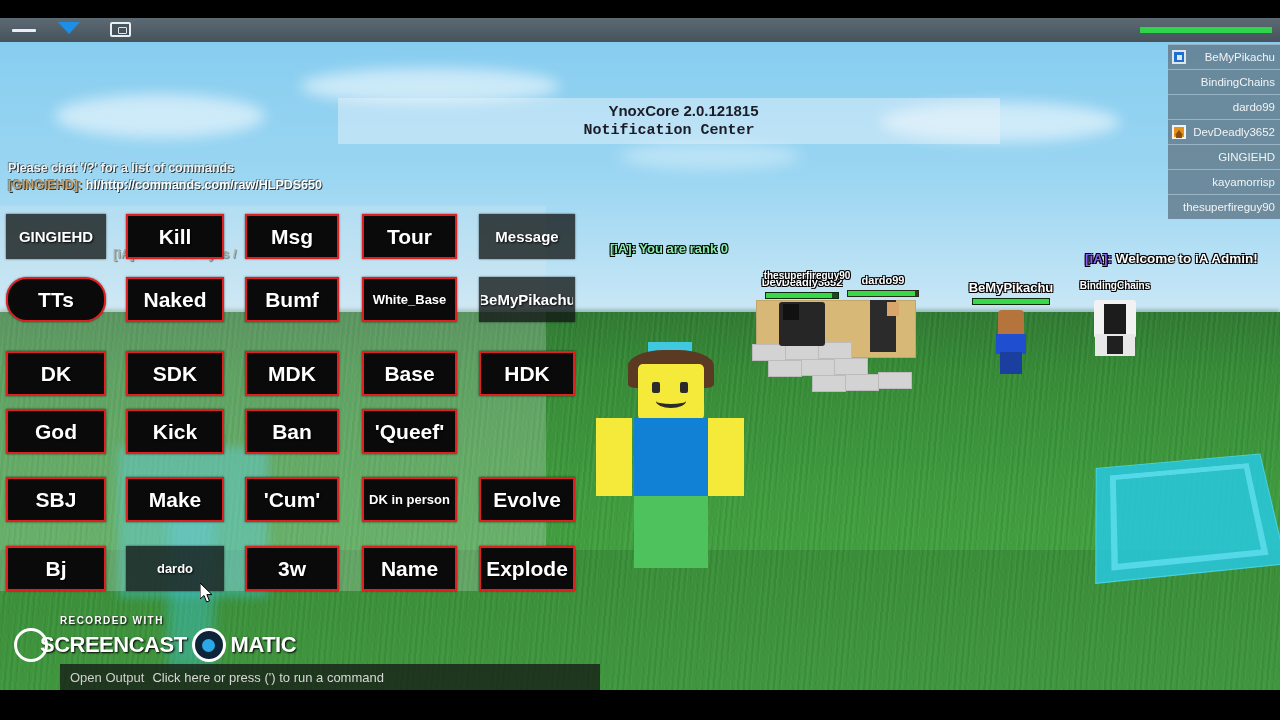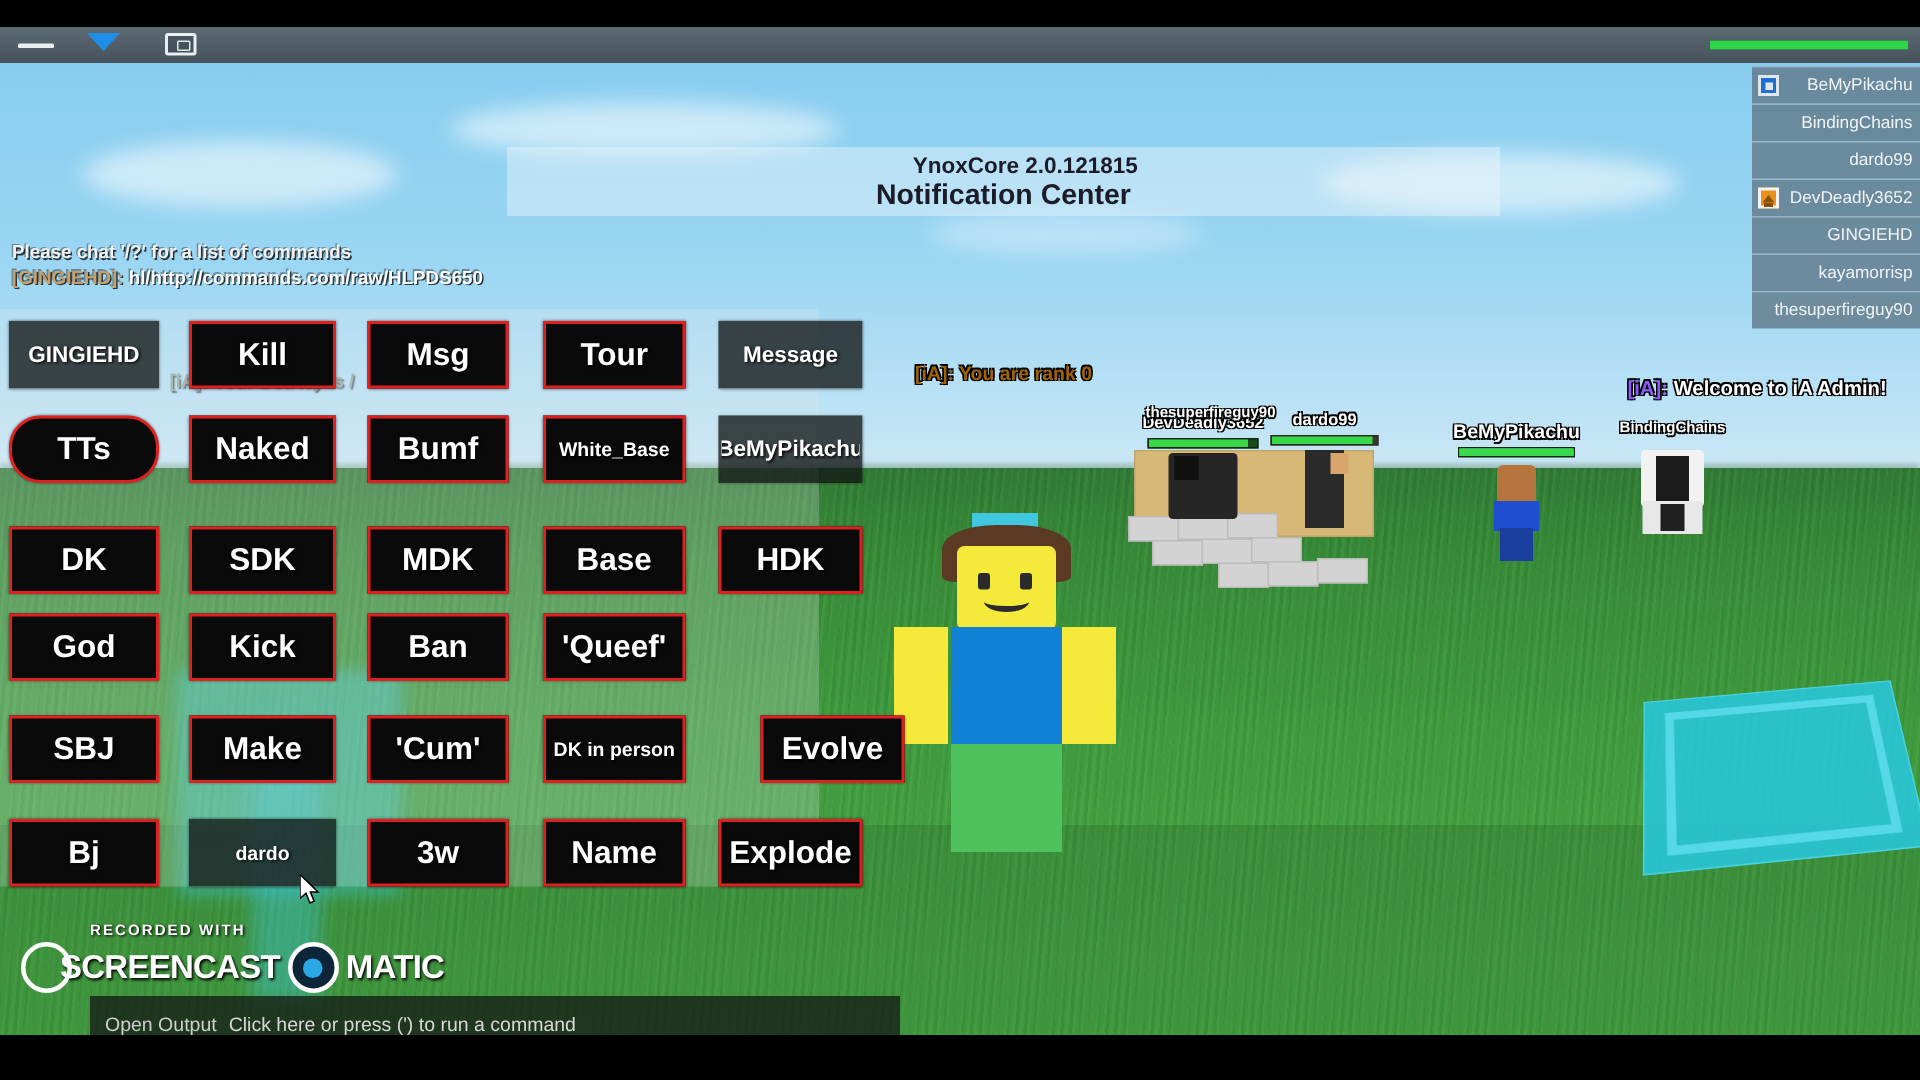--- a/index.html
+++ b/index.html
@@ -102,31 +102,31 @@
   .chat-white { color:#f2f2f2; }
   .chat-user { color:#c9a06a; }
   .chat-msg { color:#ffffff; }
   .chat-ia { position:absolute; left:113px; top:247px; color:#9aa89a; font-size:12.5px; font-weight:bold;
              text-shadow:1px 1px 1px rgba(0,0,0,.6); z-index:19; }
 
   
   .world-title { position:absolute; left:0; top:204px; width:1280px; text-align:center;
      color:#ffffff; font-size:31px; font-weight:bold; letter-spacing:.5px; z-index:18;
      text-shadow:2px 2px 3px rgba(0,0,0,.35); }
-  .world-rank { position:absolute; left:610px; top:241px; color:#a16207; font-size:13px; font-weight:bold;
+  .world-rank { position:absolute; left:610px; top:241px; color:#86efac; font-size:13px; font-weight:bold;
      z-index:18; text-shadow:1px 1px 0 #000,-1px 1px 0 #000,1px -1px 0 #000,-1px -1px 0 #000; }
   .world-welcome { position:absolute; left:1085px; top:251px; color:#ffffff; font-size:13.5px; font-weight:bold;
      z-index:18; white-space:nowrap; text-shadow:1px 1px 0 #000,-1px 1px 0 #000,1px -1px 0 #000,-1px -1px 0 #000; }
   .world-welcome .tag { color:#8b5cf6; }
 
   
   .notif { position:absolute; left:338px; top:98px; width:662px; height:46px;
            background:rgba(236,245,250,.45); z-index:22; text-align:center; padding-top:3px; }
   .notif-l1 { color:#1c1c28; font-size:15px; font-weight:bold; line-height:20px;margin-left:29px; }
-  .notif-l2 { color:#1c1c28; font-size:19px; font-weight:bold; line-height:20px; }
+  .notif-l2 { color:#1c1c28; font-size:15px; font-weight:bold; line-height:20px;font-family:Liberation Mono, monospace; }
 
   
   .panel-overlay { position:absolute; left:0px; top:206px; width:546px; height:385px;
                    background:rgba(225,235,240,.24); z-index:24; }
 
   .btn-grid { position:absolute; left:0px; top:214px; width:580px; z-index:25; }
   .gbtn { position:absolute; height:45px; background:#0a0a0a; border:2px solid #e02020;
           color:#ffffff; display:flex; align-items:center; justify-content:center;
           font-size:21px; font-weight:bold; text-shadow:1px 1px 2px rgba(0,0,0,.9);
           box-shadow:0 0 2px rgba(0,0,0,.6); overflow:hidden; }
@@ -144,21 +144,21 @@
             border:2px solid #dfe7ec; display:flex; align-items:center; justify-content:center; }
   .pbadge.blue { background:#1f6fd0; }
   .pbadge.blue:after { content:""; width:5px; height:5px; background:#dfe7ec; }
   .pbadge.gold { background:#e8921c; border-color:#f0f4f6; }
   .pbadge.gold:after { content:""; width:0;height:0;
         border-left:4px solid transparent;border-right:4px solid transparent;border-bottom:5px solid #8a4f06;
         box-shadow:0 4px 0 -1px #8a4f06; }
 
   
   .cmdbar { position:absolute; left:60px; bottom:30px; width:540px; height:26px;
-            background:rgba(18,18,18,.72); z-index:45; display:flex; align-items:flex-end; padding-left:10px; }
+            background:rgba(18,18,18,.72); z-index:45; display:flex; align-items:center; padding-left:10px; }
   .cmdbar .lbl { color:#cfcfcf; font-size:13px; margin-right:8px; }
   .cmdbar .hint { color:#d8d8d8; font-size:13px; }
 
   
   .somatic { position:absolute; left:14px; bottom:58px; z-index:55; }
   .som-rec { color:#fff; font-size:10px; font-weight:bold; letter-spacing:1.4px;
              margin-left:46px; margin-bottom:2px; text-shadow:1px 1px 2px #000; }
   .som-main { display:flex; align-items:center; }
   .som-ring { width:34px; height:34px; border:3px solid #fff; border-radius:50%;
               margin-right:-8px; position:relative; z-index:2; }
@@ -297,21 +297,21 @@
       <div class="gbtn" style="left: 362px; top: 137px; width: 95px;">Base</div>
       <div class="gbtn" style="left: 479px; top: 137px; width: 96px;">HDK</div>
       <div class="gbtn" style="left: 6px; top: 195px; width: 100px;">God</div>
       <div class="gbtn" style="left: 126px; top: 195px; width: 98px;">Kick</div>
       <div class="gbtn" style="left: 245px; top: 195px; width: 94px;">Ban</div>
       <div class="gbtn" style="left: 362px; top: 195px; width: 95px;">'Queef'</div>
       <div class="gbtn" style="left: 6px; top: 263px; width: 100px;">SBJ</div>
       <div class="gbtn" style="left: 126px; top: 263px; width: 98px;">Make</div>
       <div class="gbtn" style="left: 245px; top: 263px; width: 94px;">'Cum'</div>
       <div class="gbtn sm" style="left: 362px; top: 263px; width: 95px;">DK in person</div>
-      <div class="gbtn" style="left: 507px; top: 263px; width: 96px;">Evolve</div>
+      <div class="gbtn" style="left: 479px; top: 263px; width: 96px;">Evolve</div>
       <div class="gbtn" style="left: 6px; top: 332px; width: 100px;">Bj</div>
       <div class="gbtn plain sm" style="left: 126px; top: 332px; width: 98px;">dardo</div>
       <div class="gbtn" style="left: 245px; top: 332px; width: 94px;">3w</div>
       <div class="gbtn" style="left: 362px; top: 332px; width: 95px;">Name</div>
       <div class="gbtn" style="left: 479px; top: 332px; width: 96px;">Explode</div>
     </div>
 
   <div class="plist">
       <div class="prow">
         <span class="pbadge blue"></span>

